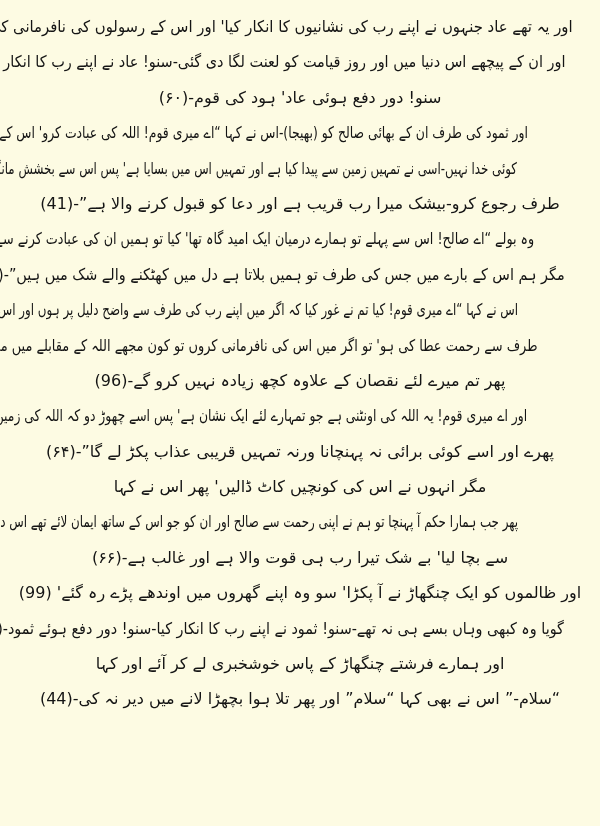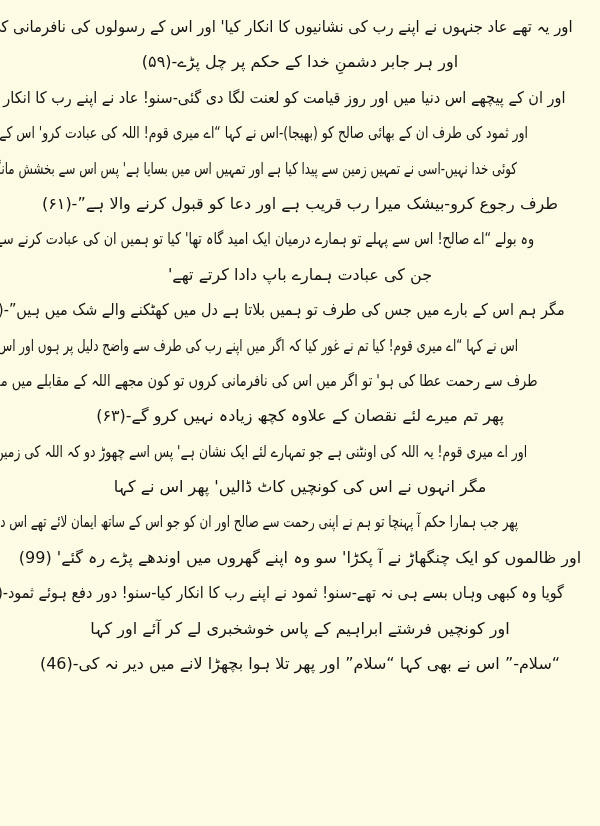--- a/index.html
+++ b/index.html
@@ -24,31 +24,32 @@
     font-size: 16px;
     color: #141414;
     transform-origin: center center;
   }
 </style>
 </head>
 <body>
 
 <div class="page">
   <div class="line" style="transform: scaleX(0.927445);">اور یہ تھے عاد جنہوں نے اپنے رب کی نشانیوں کا انکار کیا' اور اس کے رسولوں کی نافرمانی کی'</div>
-  <div class="line">اور ہر جابر دشمنِ خدا کے حکم پر چل پڑے-(۵۹)</div>
   <div class="line" style="transform: scaleX(0.903226);">اور ان کے پیچھے اس دنیا میں اور روز قیامت کو لعنت لگا دی گئی-سنو! عاد نے اپنے رب کا انکار کیا-</div>
+  <div class="line">سنو! دور دفع ہوئی عاد' ہود کی قوم-(۶۰)</div>
   <div class="line" style="transform: scaleX(0.775726);">اور ثمود کی طرف ان کے بھائی صالح کو (بھیجا)-اس نے کہا “اے میری قوم! اللہ کی عبادت کرو' اس کے سوا تمہارا</div>
   <div class="line" style="transform: scaleX(0.737767);">کوئی خدا نہیں-اسی نے تمہیں زمین سے پیدا کیا ہے اور تمہیں اس میں بسایا ہے' پس اس سے بخشش مانگو پھر اس کی</div>
-  <div class="line">طرف رجوع کرو-بیشک میرا رب قریب ہے اور دعا کو قبول کرنے والا ہے”-(۶۱)</div>
+  <div class="line">طرف رجوع کرو-بیشک میرا رب قریب ہے اور دعا کو قبول کرنے والا ہے”-(41)</div>
   <div class="line" style="transform: scaleX(0.796748);">وہ بولے “اے صالح! اس سے پہلے تو ہمارے درمیان ایک امید گاہ تھا' کیا تو ہمیں ان کی عبادت کرنے سے روکتا ہے</div>
-  <div class="line">جن کی عبادت ہمارے باپ دادا کرتے تھے'</div>
   <div class="line" style="transform: scaleX(0.900459);">مگر ہم اس کے بارے میں جس کی طرف تو ہمیں بلاتا ہے دل میں کھٹکنے والے شک میں ہیں”-(۶۲)</div>
   <div class="line" style="transform: scaleX(0.741488);">اس نے کہا “اے میری قوم! کیا تم نے غور کیا کہ اگر میں اپنے رب کی طرف سے واضح دلیل پر ہوں اور اس نے مجھے اپنی</div>
   <div class="line" style="transform: scaleX(0.807692);">طرف سے رحمت عطا کی ہو' تو اگر میں اس کی نافرمانی کروں تو کون مجھے اللہ کے مقابلے میں مدد دے گا؟</div>
-  <div class="line">پھر تم میرے لئے نقصان کے علاوہ کچھ زیادہ نہیں کرو گے-(۶۳)</div>
+  <div class="line">پھر تم میرے لئے نقصان کے علاوہ کچھ زیادہ نہیں کرو گے-(96)</div>
   <div class="line" style="transform: scaleX(0.772668);">اور اے میری قوم! یہ اللہ کی اونٹنی ہے جو تمہارے لئے ایک نشان ہے' پس اسے چھوڑ دو کہ اللہ کی زمین میں چرتی</div>
+  <div class="line">پھرے اور اسے کوئی برائی نہ پہنچانا ورنہ تمہیں قریبی عذاب پکڑ لے گا”-(۶۴)</div>
   <div class="line">مگر انہوں نے اس کی کونچیں کاٹ ڈالیں' پھر اس نے کہا</div>
   <div class="line" style="transform: scaleX(0.741488);">پھر جب ہمارا حکم آ پہنچا تو ہم نے اپنی رحمت سے صالح اور ان کو جو اس کے ساتھ ایمان لائے تھے اس دن کی رسوائی</div>
+  <div class="line">سے بچا لیا' بے شک تیرا رب ہی قوت والا ہے اور غالب ہے-(۶۶)</div>
   <div class="line">اور ظالموں کو ایک چنگھاڑ نے آ پکڑا' سو وہ اپنے گھروں میں اوندھے پڑے رہ گئے' (99)</div>
   <div class="line" style="transform: scaleX(0.89771);">گویا وہ کبھی وہاں بسے ہی نہ تھے-سنو! ثمود نے اپنے رب کا انکار کیا-سنو! دور دفع ہوئے ثمود-(۶۸)</div>
-  <div class="line">اور کونچیں فرشتے ابراہیم کے پاس خوشخبری لے کر آئے اور کہا</div>
-  <div class="line">“سلام-” اس نے بھی کہا “سلام” اور پھر تلا ہوا بچھڑا لانے میں دیر نہ کی-(46)</div>
+  <div class="line">اور ہمارے فرشتے چنگھاڑ کے پاس خوشخبری لے کر آئے اور کہا</div>
+  <div class="line">“سلام-” اس نے بھی کہا “سلام” اور پھر تلا ہوا بچھڑا لانے میں دیر نہ کی-(44)</div>
 </div>
 
 </body></html>

